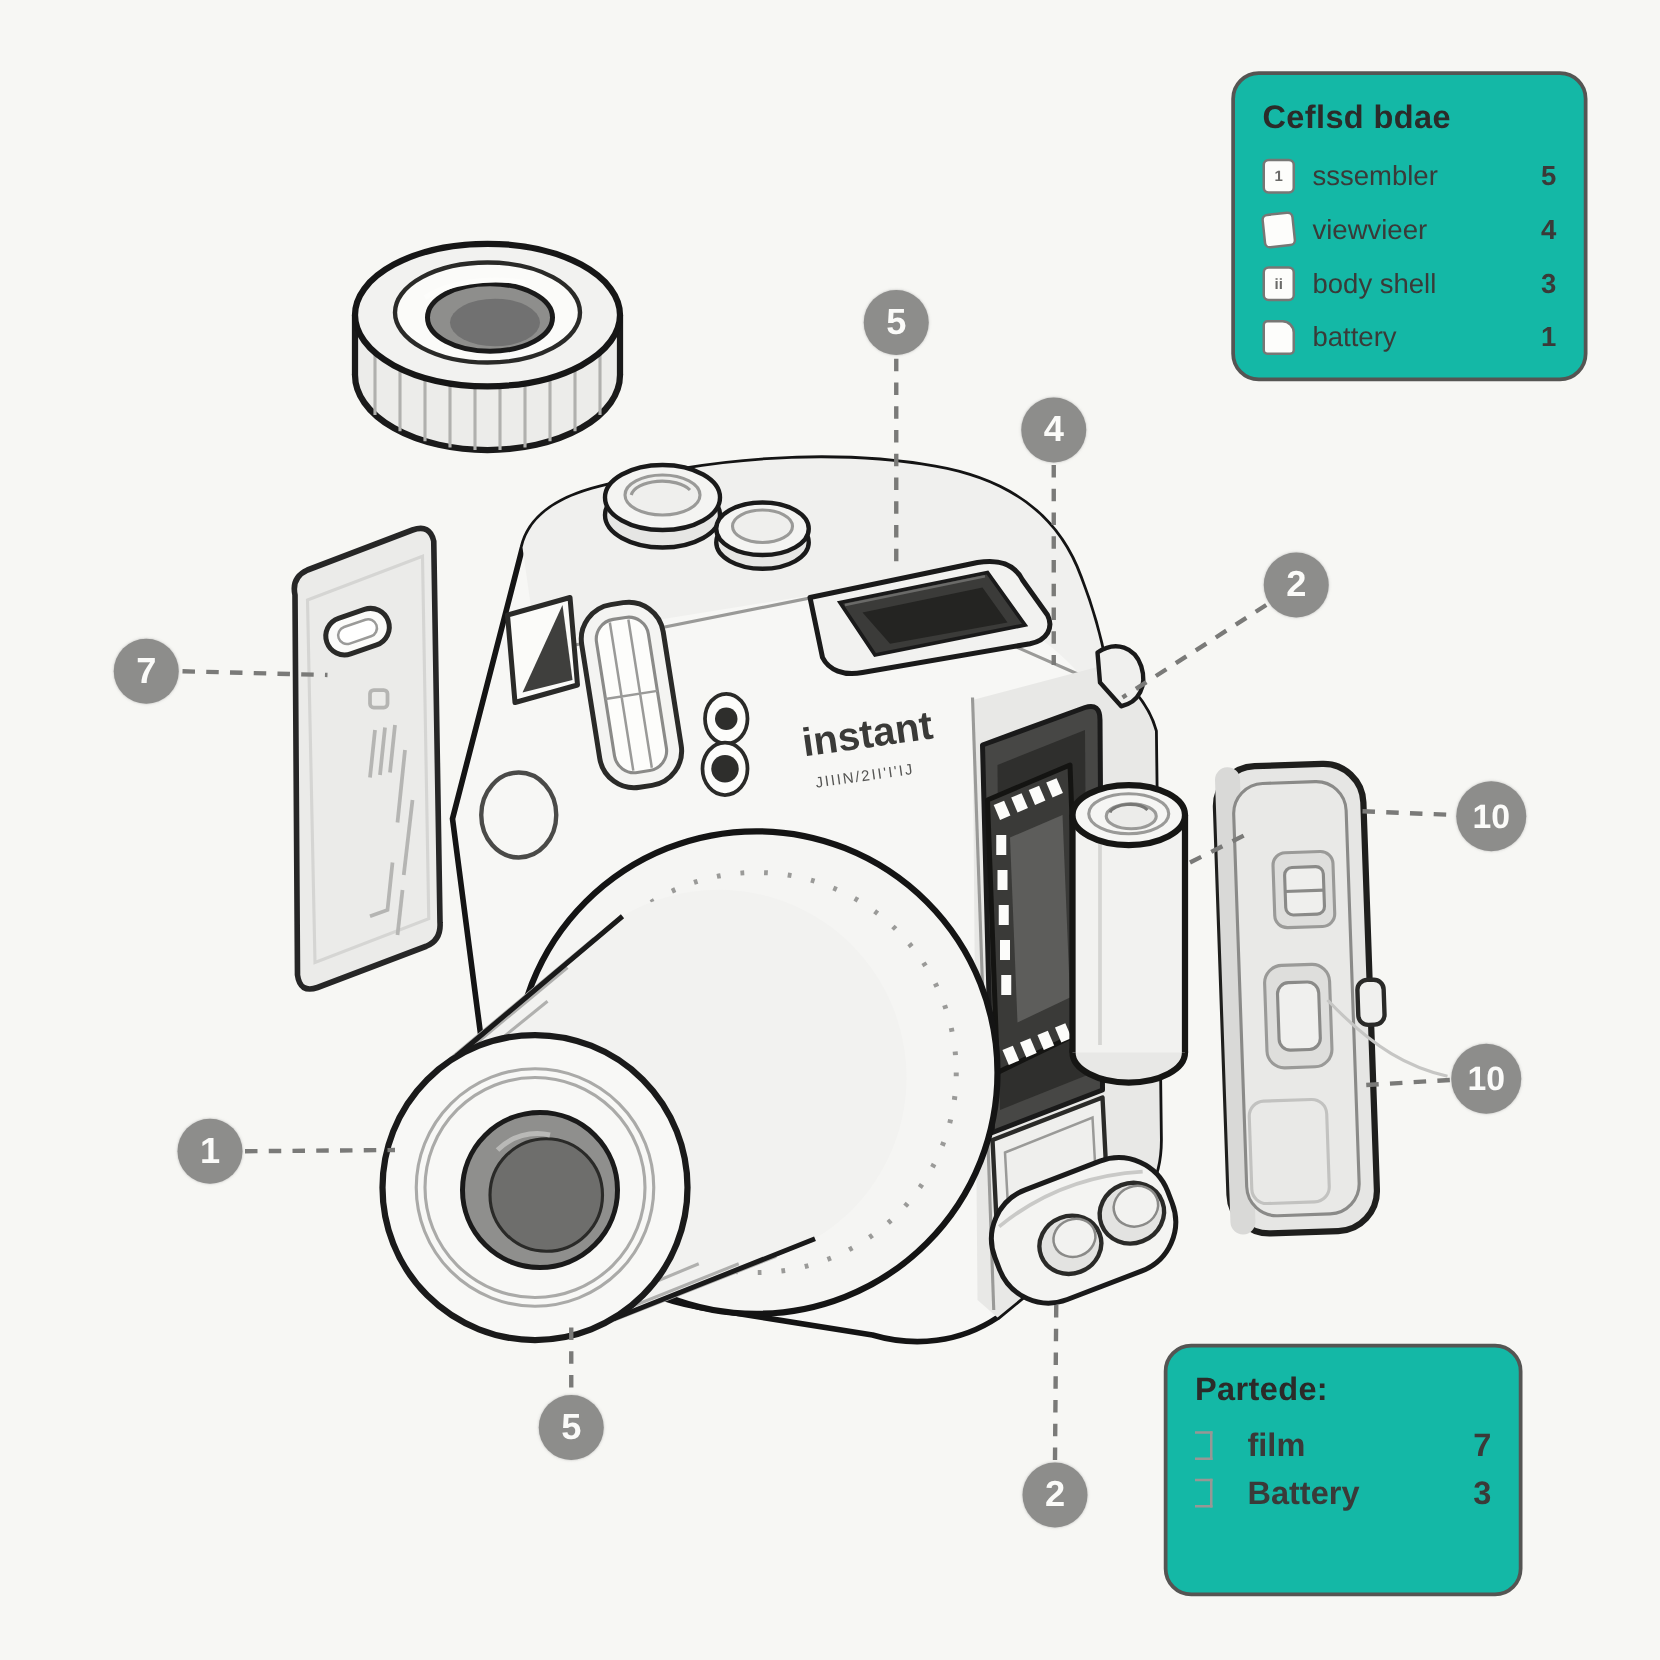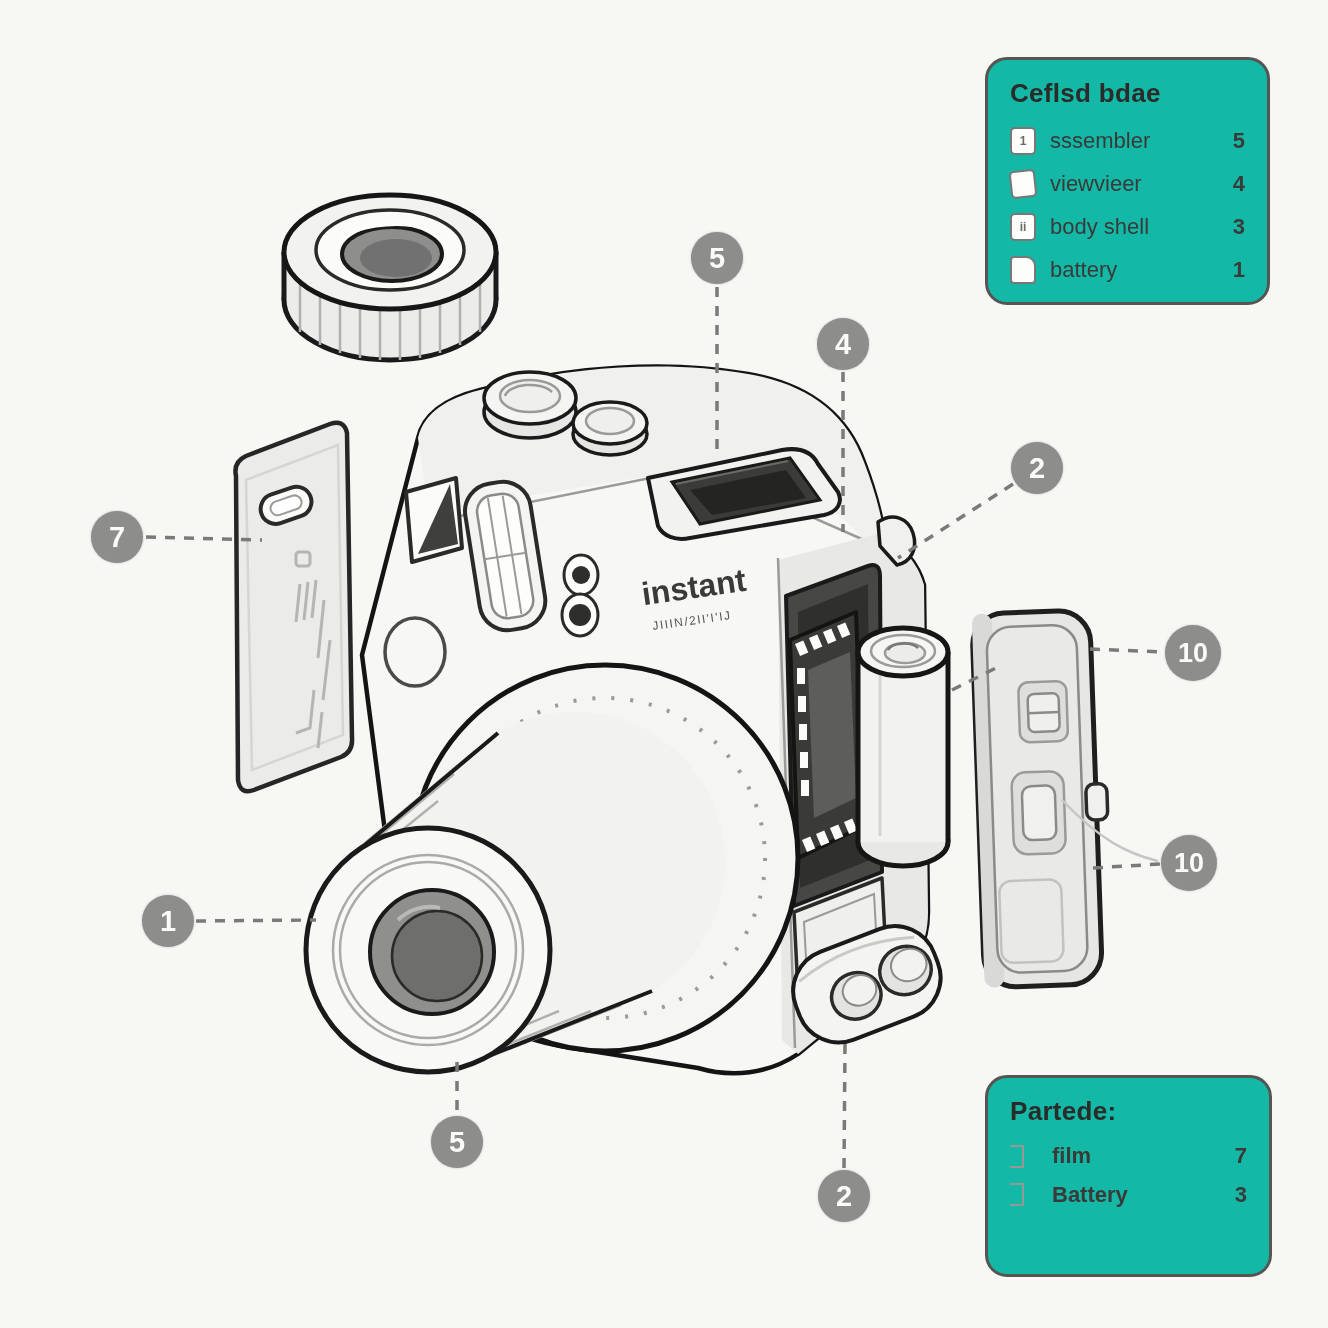--- a/index.html
+++ b/index.html
@@ -15,21 +15,21 @@
     font-size:29px;font-weight:bold;transform:translate(-50%,-50%);
     box-shadow:0 0 2px rgba(120,120,120,.5);
   }
   .legend{
     position:absolute;background:#14b8a6;border:3.5px solid #555553;border-radius:22px;
     box-sizing:border-box;padding:18px 22px 12px 22px;
   }
   .legend-title{font-size:26px;font-weight:bold;color:#2b2b29;letter-spacing:.3px;margin-bottom:10px;}
   .legend-row{display:flex;align-items:center;gap:14px;color:#3a3a38;}
   .legend.top .legend-row{height:43px;font-size:22px;}
-  .legend.bottom .legend-row{height:38.5px;font-size:22px;font-weight:600;gap:28px;}
+  .legend.bottom .legend-row{height:38.5px;font-size:26px;font-weight:600;gap:28px;}
   .sq-icon{
     width:22px;height:24px;border:2.5px solid #77777б;border:2.5px solid #777775;border-radius:5px;
     display:flex;align-items:center;justify-content:center;
     font-size:12px;color:#6a6a68;font-weight:bold;flex:0 0 auto;background:#fdfdfb;
   }
   .br-icon{
     width:12px;height:19px;border:2.5px solid #97979붕;border:2.5px solid #979795;border-left:none;
     flex:0 0 auto;background:transparent;
   }
   .qty{margin-left:auto;font-weight:600;color:#3a3a38;}
@@ -310,21 +310,21 @@
       <span>body shell</span>
       <span class="qty">3</span>
     </div>
     <div class="legend-row">
       <span class="sq-icon" style="border-radius:4px 10px 4px 4px"></span>
       <span>battery</span>
       <span class="qty">1</span>
     </div>
   </div>
 
-  <div class="legend bottom" style="left:985px;top:1075px;width:287px;height:202px">
+  <div class="legend bottom" style="left:931px;top:1075px;width:287px;height:202px">
     <div class="legend-title">Partede:</div>
     <div class="legend-row">
       <span class="br-icon"></span>
       <span>film</span>
       <span class="qty">7</span>
     </div>
     <div class="legend-row">
       <span class="br-icon"></span>
       <span>Battery</span>
       <span class="qty">3</span>

